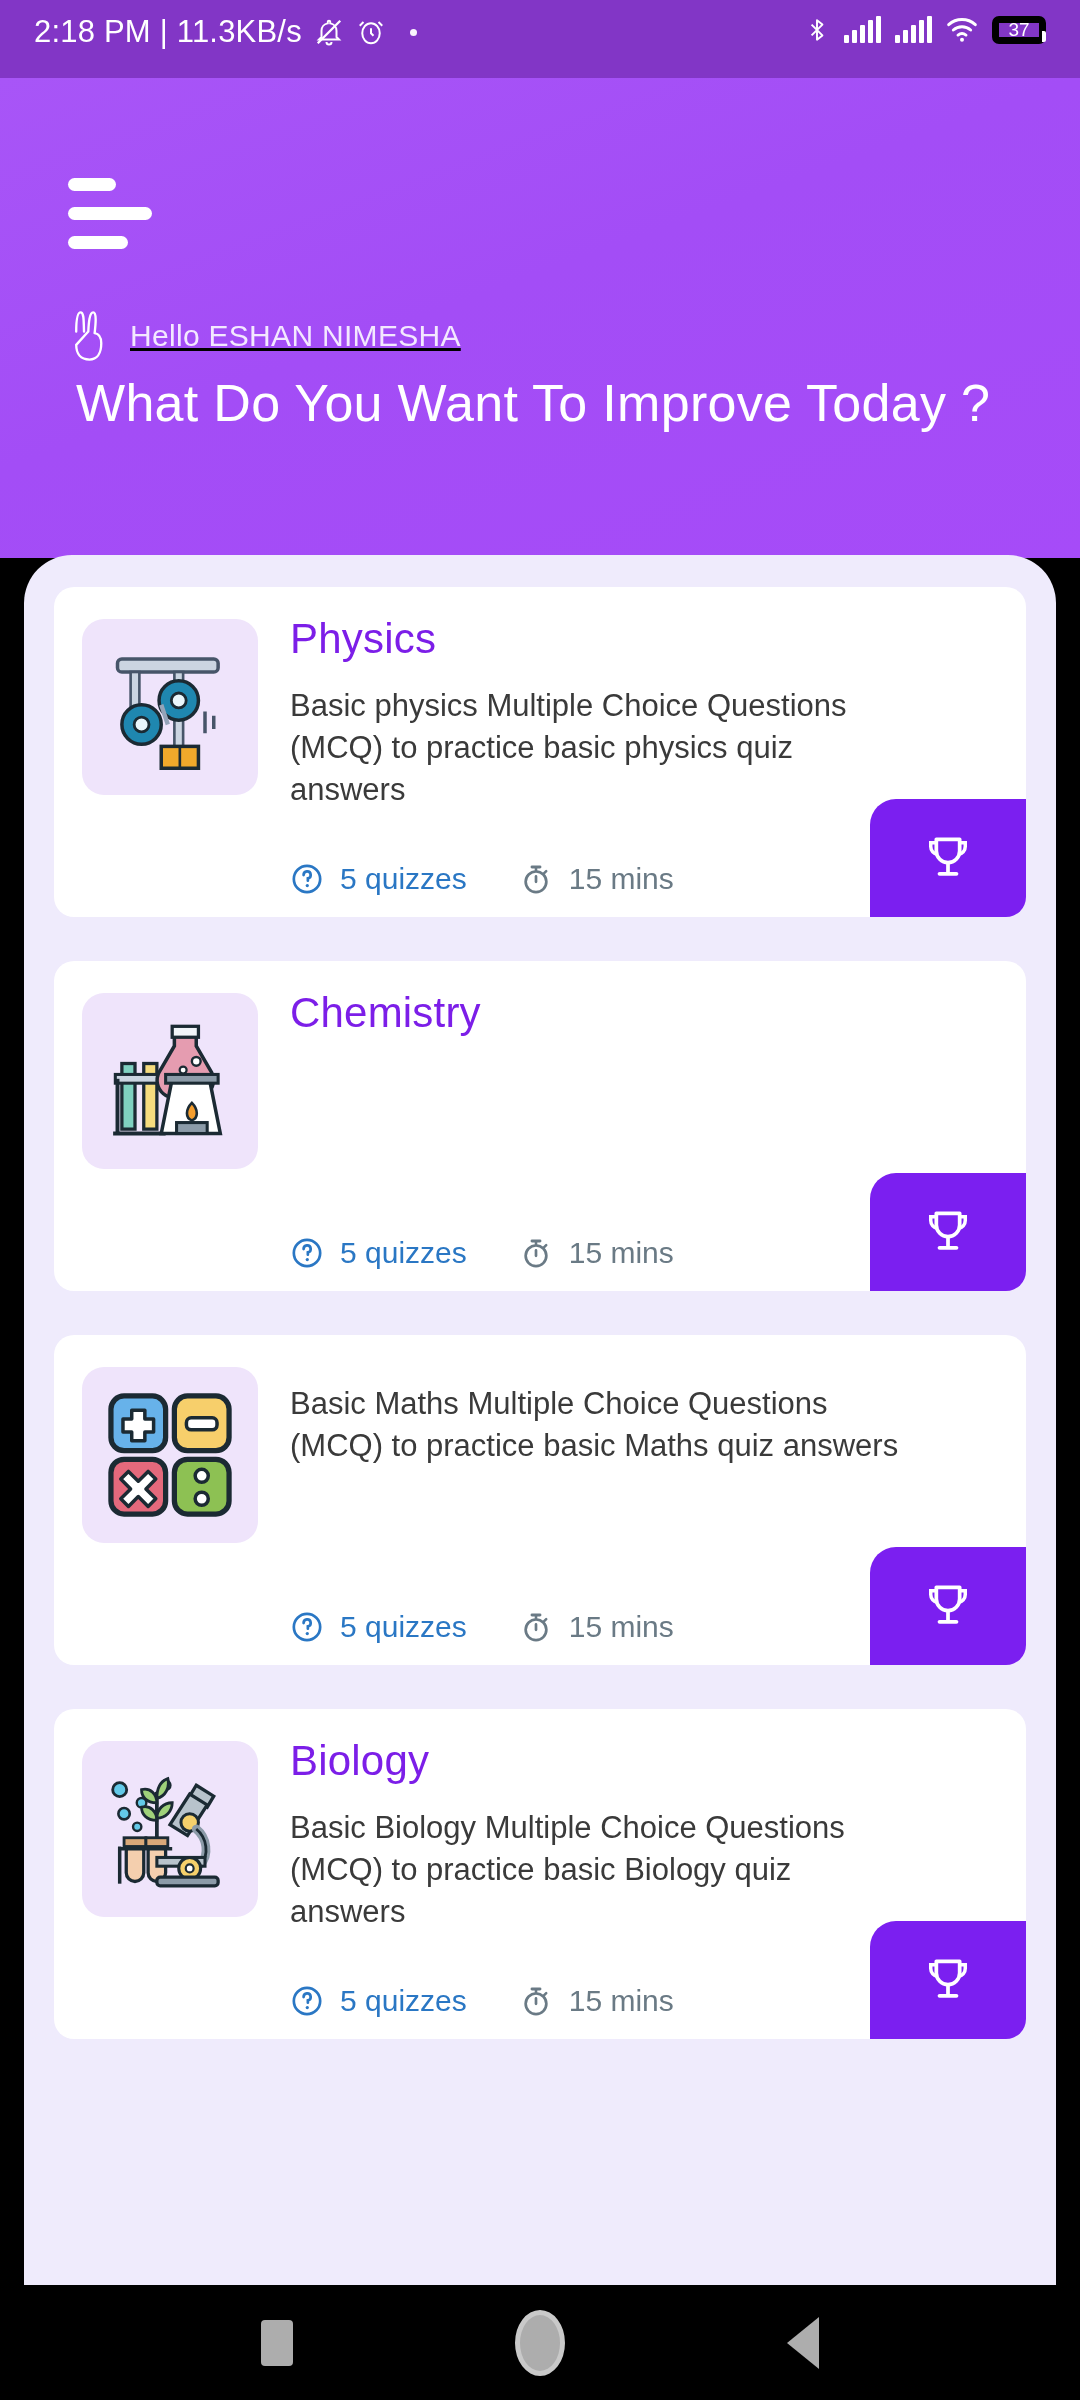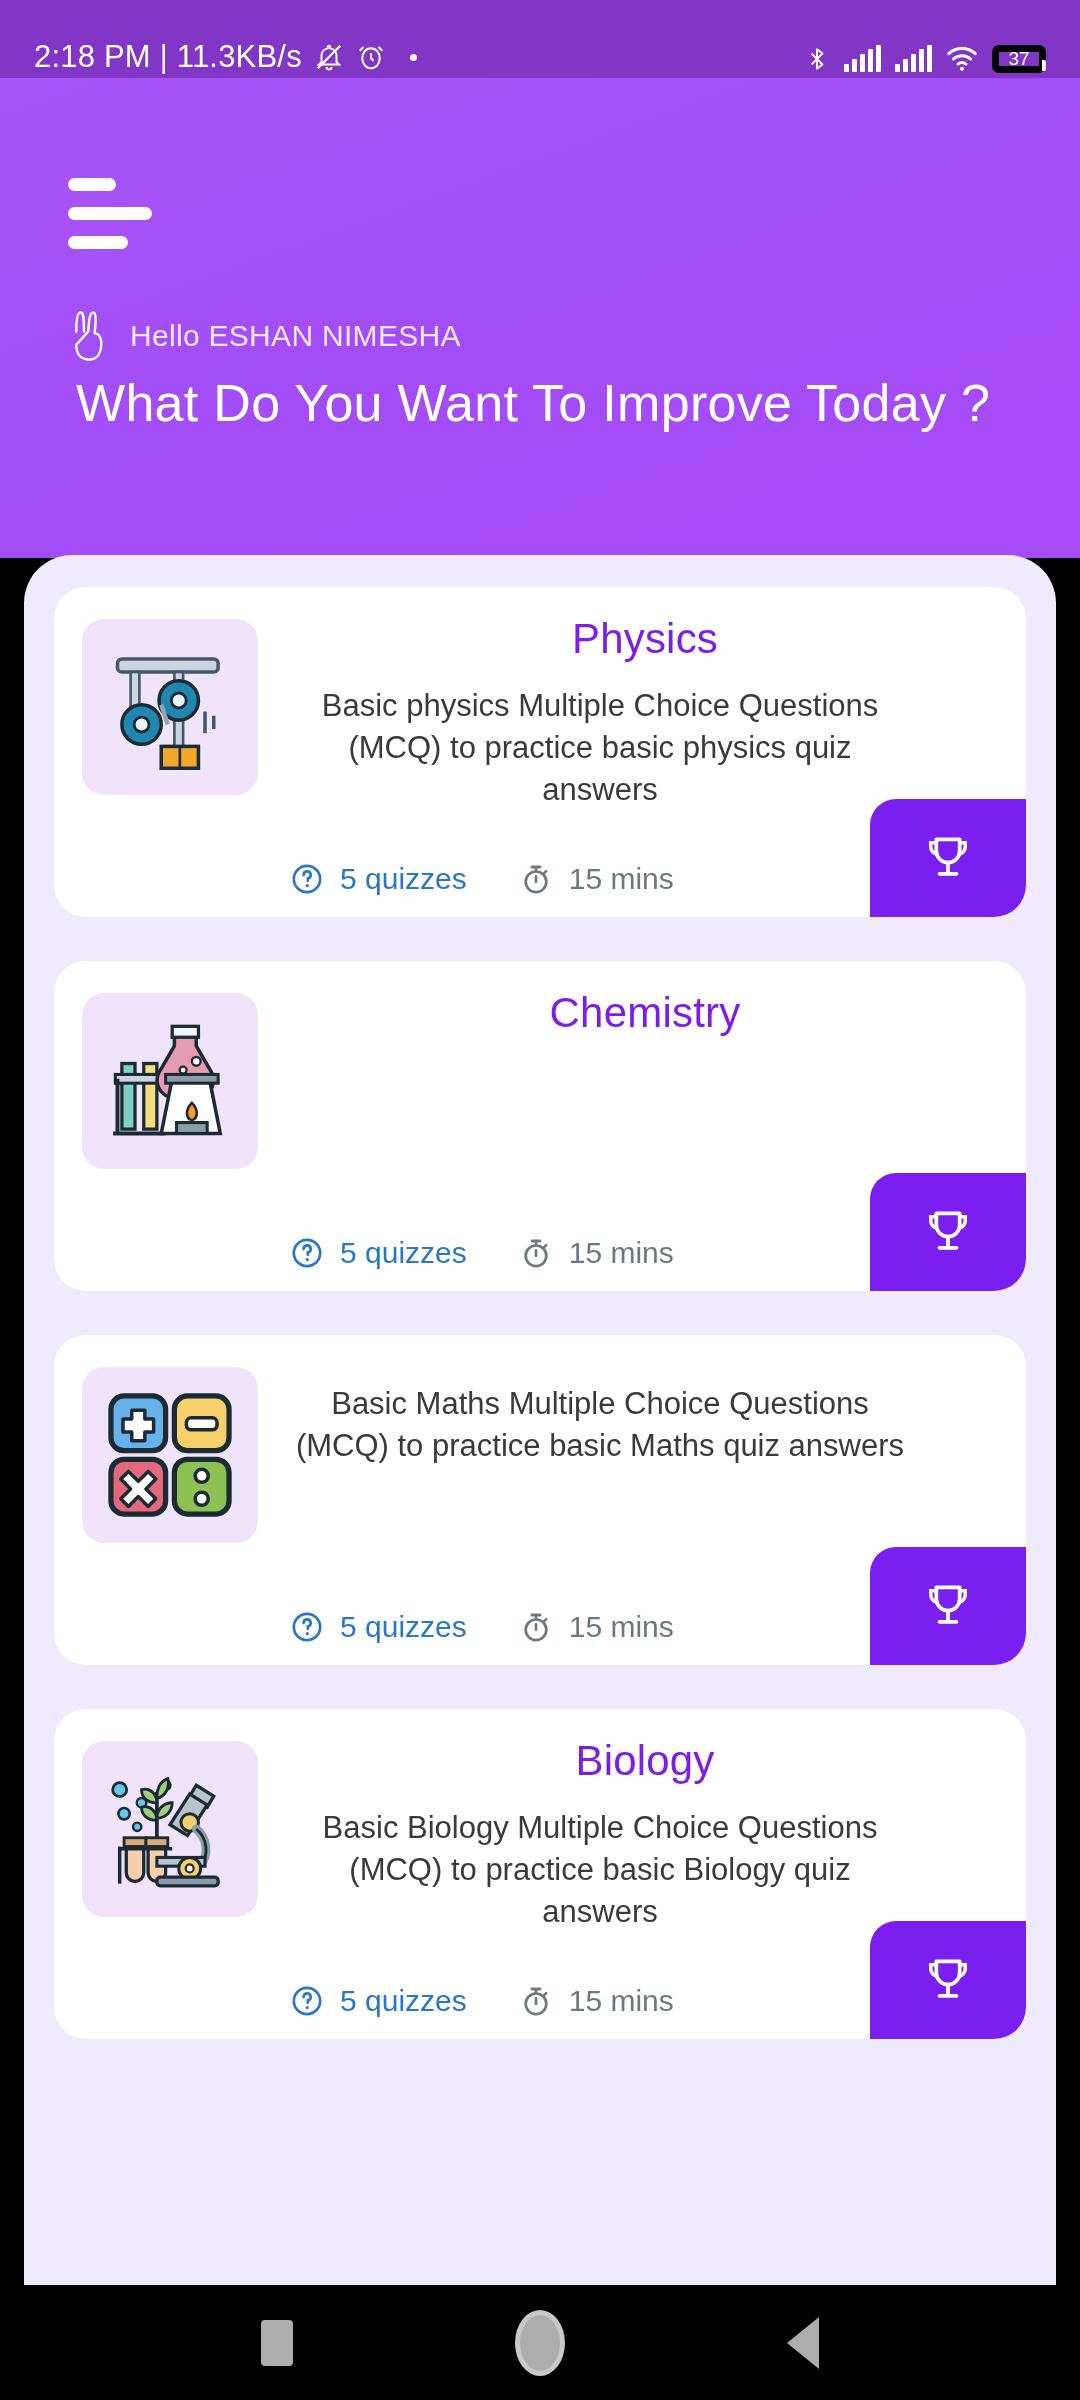--- a/index.html
+++ b/index.html
@@ -8,22 +8,22 @@
     font-family:"Liberation Sans", sans-serif;
     background:#000;
     overflow:hidden;
     position:relative;
   }
 
   
   .statusbar{
     position:absolute; top:0; left:0; width:1080px; height:78px;
     background:#8236C6;
-    display:flex; align-items:flex-end; justify-content:space-between;
-    padding:3px 34px;
+    display:flex; align-items:flex-start; justify-content:space-between;
+    padding:14px 34px;
     color:#fff;
   }
   .sb-left{ display:flex; align-items:center; gap:12px; }
   .sb-time{ font-size:31px; letter-spacing:.2px; white-space:nowrap; }
   .sb-right{ display:flex; align-items:center; gap:14px; }
   .sb-dot{ width:7px; height:7px; border-radius:50%; background:#fff; opacity:.95; margin-left:12px;}
 
   .bars{ display:flex; align-items:flex-end; gap:3px; height:26px; }
   .bars i{ display:block; width:5px; background:#fff; border-radius:1px; }
   .bars i:nth-child(1){height:8px}
@@ -51,21 +51,21 @@
     position:absolute; left:68px; top:100px;
     display:flex; flex-direction:column; gap:16px; cursor:pointer;
   }
   .hamburger span{ display:block; height:13px; background:#fff; border-radius:7px; }
   .hamburger span:nth-child(1){ width:48px; }
   .hamburger span:nth-child(2){ width:84px; }
   .hamburger span:nth-child(3){ width:60px; }
 
   .greeting{
     position:absolute; left:68px; top:230px;
-    display:flex; align-items:center; gap:22px;
+    display:flex; align-items:center; gap:22px;text-decoration:underline;
   }
   .greeting-text{ color:#F3E8FF; font-size:30px; letter-spacing:.3px; }
 
   .headline{
     position:absolute; left:76px; top:295px; width:960px;
     color:#fff; font-size:52px; font-weight:500; letter-spacing:.3px;
     white-space:nowrap;
   }
 
   
@@ -75,27 +75,26 @@
     background:#EFEBFC;
     border-radius:48px 48px 0 0;
     padding:32px 30px 0 30px;
     overflow:hidden;
   }
 
   
   .card{
     position:relative;
     background:#fff;
-    border-radius:32px;
+    border-radius:20px;
     margin-bottom:44px;
     padding:26px 0 0 0;
     overflow:hidden;
     display:flex;
     min-height:330px;
-    text-align:center;
   }
   .card-icon-wrap{
     flex:0 0 auto;
     width:176px; height:176px;
     margin:6px 0 0 28px;
     background:#EFE4FB;
     border-radius:22px;
     display:flex; align-items:center; justify-content:center;
   }
   .card-body{ flex:1; padding:0 26px 0 32px; display:flex; flex-direction:column; }

